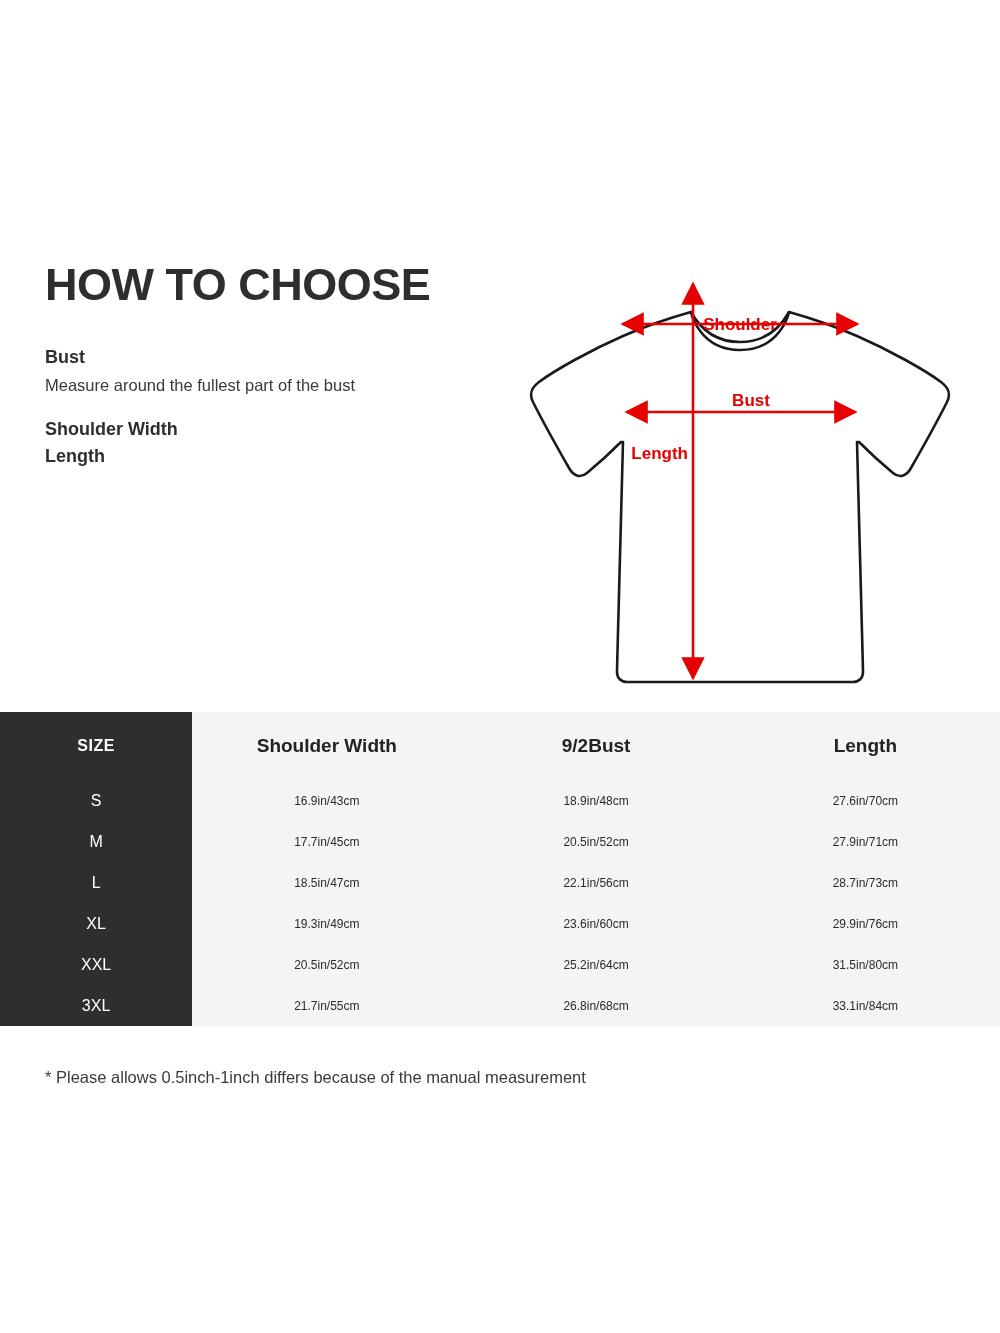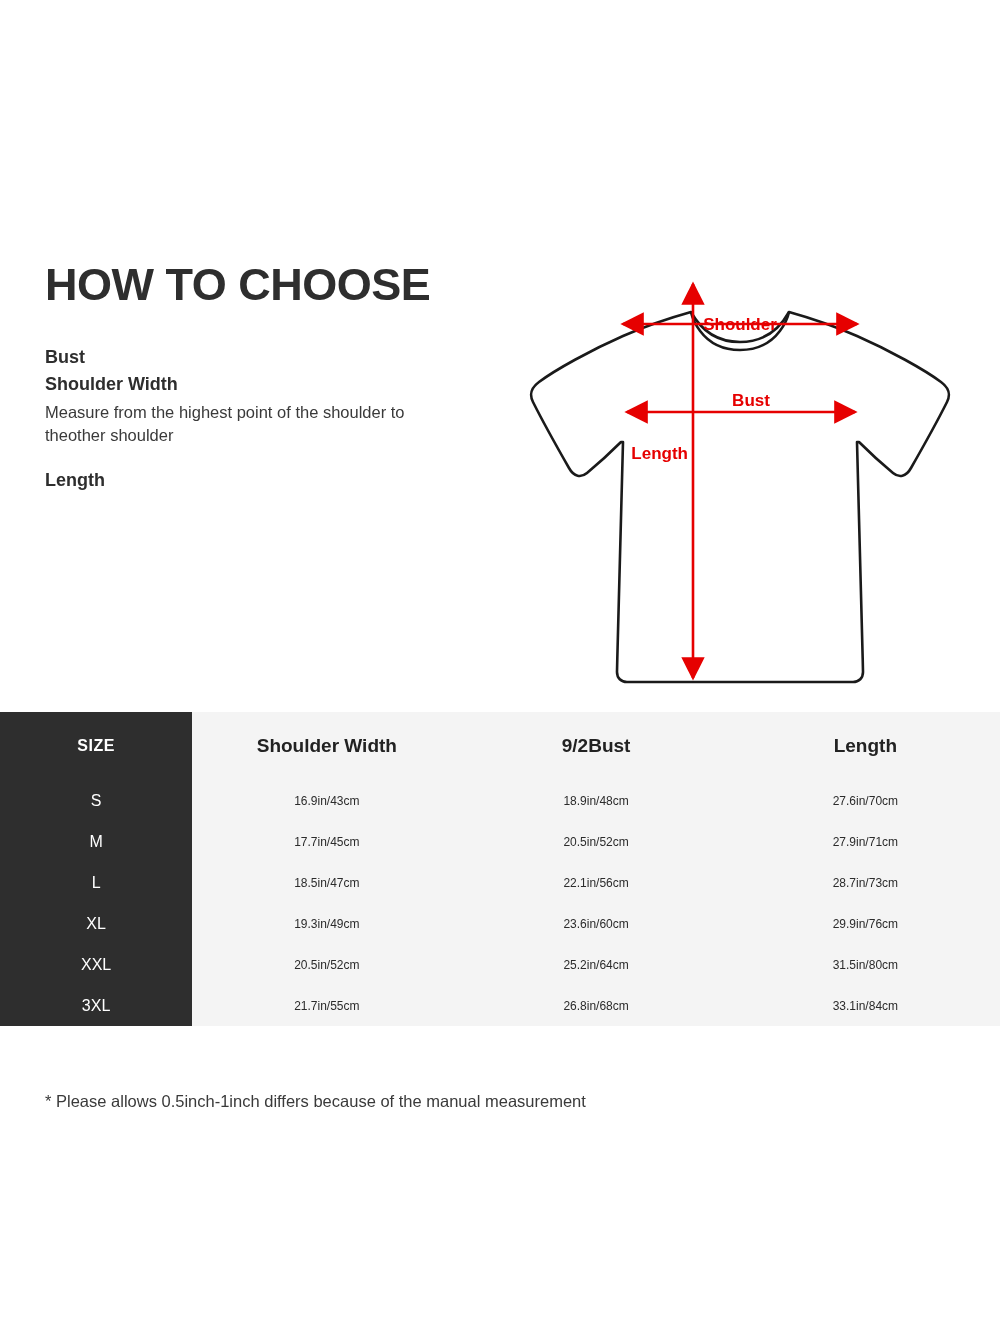--- a/index.html
+++ b/index.html
@@ -119,21 +119,20 @@
     color: #ffffff;
     font-size: 16px;
   }
 
   .footnote {
     position: absolute;
     left: 45px;
     top: 1068px;
     font-size: 16.5px;
     color: #3a3a3a;
-    margin-top: 24px;
   }
   .lbl {
     font-family: "Liberation Sans", sans-serif;
     font-size: 17px;
     font-weight: bold;
     fill: #e60000;
   }
 </style>
 </head>
 <body>
@@ -142,25 +141,25 @@
 
   <div class="top">
 
     <div class="info-col">
       <h1 class="title">
         <span class="line">HOW TO CHOOSE</span>
       </h1>
 
       <div>
         <p class="term">Bust</p>
+        <p class="desc">Measure around the fullest part of the bust</p>
       </div>
 
       <div>
         <p class="term">Shoulder Width</p>
-        <p class="desc">Measure from the highest point of the shoulder to theother shoulder</p>
       </div>
 
       <div>
         <p class="term">Length</p>
       </div>
     </div>
 
     <div class="diagram">
       <svg width="470" height="450" viewBox="0 0 470 450" xmlns="http://www.w3.org/2000/svg">
         <defs>

